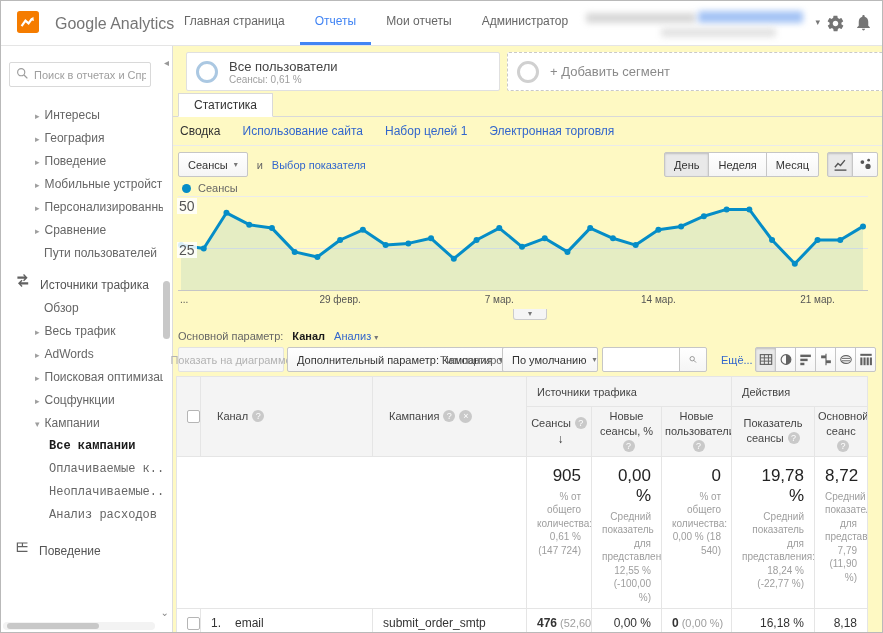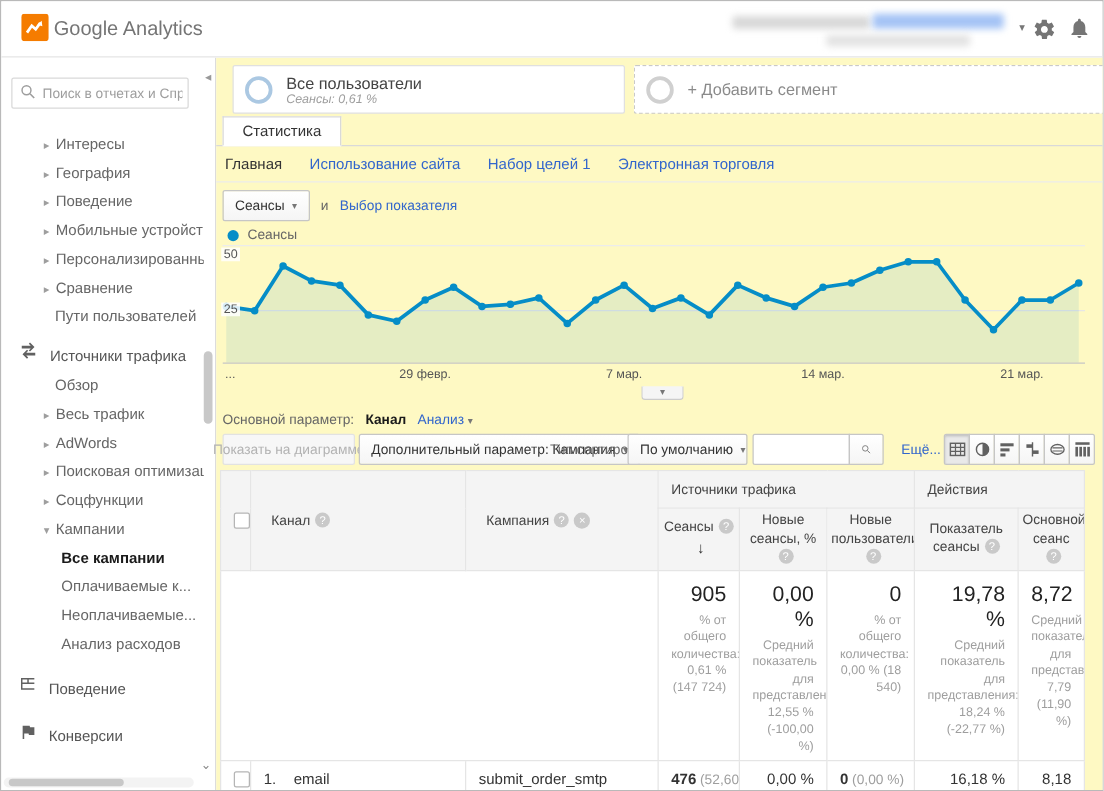--- a/index.html
+++ b/index.html
@@ -6,21 +6,21 @@
   html,body { background:#fff; }
   #app {
     position:relative; width:883px; height:633px; overflow:hidden;
     border:1px solid #b9b9b9; background:#fff;
     font-family:"Liberation Sans", sans-serif; font-size:12px; color:#333;
   }
   ul { list-style:none; }
 
   
   .topbar { position:absolute; left:0; top:0; width:100%; height:45px; background:#fff; border-bottom:1px solid #e5e5e5; z-index:5; }
-  .logo { position:absolute; left:16px; top:10px; display:flex; align-items:center; gap:4px; cursor:pointer; }
+  .logo { position:absolute; left:16px; top:10px; display:flex; align-items:center; gap:16px; cursor:pointer; }
   .logo-text { font-size:16px; color:#757575; }
   .topnav { position:absolute; left:168px; top:0; height:45px; display:flex; }
   .nav-item { padding:0 15px; line-height:41px; height:44px; font-size:12px; color:#666; cursor:pointer; border-bottom:3px solid transparent; }
   .nav-item.active { color:#4285f4; border-bottom-color:#4285f4; }
   .acct { position:absolute; right:76px; top:9px; width:240px; height:28px; cursor:pointer; }
   .blur-b { position:absolute; border-radius:2px; filter:blur(3px); }
   .blur-gray1 { left:20px; top:3px; width:110px; height:10px; background:#d7d7d7; }
   .blur-blue  { left:132px; top:1px; width:105px; height:12px; background:#a4c3f5; }
   .blur-gray2 { left:95px; top:18px; width:115px; height:9px; background:#e2e2e2; }
   .acct-caret { position:absolute; right:62px; top:16px; font-size:9px; color:#777; cursor:pointer; }
@@ -31,39 +31,39 @@
   .sidebar { position:absolute; left:0; top:45px; width:172px; height:588px; background:#fff; border-right:1px solid #dcdcdc; }
   .search-box { position:absolute; left:8px; top:16px; width:142px; height:25px; border:1px solid #d9d9d9; border-radius:2px; display:flex; align-items:center; gap:5px; padding:0 6px; background:#fff; }
   .search-box input { border:none; outline:none; width:112px; font-size:11px; color:#444; font-family:"Liberation Sans",sans-serif; background:transparent; }
   .search-box input::placeholder { color:#9e9e9e; }
   .side-collapse { position:absolute; right:3px; top:12px; font-size:10px; color:#999; cursor:pointer; line-height:10px; }
   .menu { position:absolute; left:0; top:58px; width:162px; }
   .mi { height:23px; line-height:23px; font-size:12px; color:#666; cursor:pointer; white-space:nowrap; overflow:hidden; }
   .tri { color:#9e9e9e; font-size:9px; margin-right:5px; }
   .ind-arrow { padding-left:34px; }
   .ind-plain { padding-left:43px; }
-  .ind-sub { padding-left:48px; }
+  .ind-sub { padding-left:48px;font-family:Liberation Mono, monospace; }
   .mi.active-item { color:#1a1a1a; font-weight:bold; }
   .section-row { height:24px; line-height:24px; display:flex; align-items:center; gap:9px; padding-left:14px; color:#555; cursor:pointer; font-size:12px; }
   .gap8 { margin-top:8px; } .gap12 { margin-top:12px; } .gap14 { margin-top:14px; }
   .vthumb { position:absolute; right:2px; top:235px; width:7px; height:58px; background:#c8c8c8; border-radius:4px; cursor:pointer; }
   .hscroll { position:absolute; left:2px; bottom:4px; width:152px; height:8px; background:#f3f3f3; border-radius:4px; }
   .hthumb { position:absolute; left:4px; top:1px; width:92px; height:6px; background:#c8c8c8; border-radius:3px; cursor:pointer; }
   .down-arrow { position:absolute; right:3px; bottom:16px; font-size:10px; color:#888; cursor:pointer; }
 
   
   .main { position:absolute; left:172px; top:45px; width:711px; height:588px; background:#fef9c3; }
 
   .seg-card { position:absolute; top:6px; height:39px; background:#fff; display:flex; align-items:center; gap:11px; padding-left:9px; cursor:pointer; }
   .seg-users { left:13px; width:314px; border:1px solid #e0e0e0; border-radius:2px; }
   .seg-add { left:334px; width:539px; border:1px dashed #c9c9c9; border-radius:2px; color:#757575; }
   .ring { width:22px; height:22px; border:3px solid #abc8e2; border-radius:50%; flex:none; }
   .ring-gray { border-color:#d0d0d0; }
   .seg-title { font-size:13px; color:#444; line-height:15px; }
-  .seg-sub { font-size:10px; color:#9e9e9e;font-style:italic; }
+  .seg-sub { font-size:10px; color:#9e9e9e; }
   .seg-add-label { font-size:13px; color:#8a8a8a; }
 
   .tabrow { position:absolute; left:0; top:47px; width:100%; height:24px; border-bottom:1px solid #d9d9d9; }
   .tab { position:absolute; left:5px; top:0; height:24px; line-height:23px; padding:0 15px; background:#fff; border:1px solid #d9d9d9; border-bottom:1px solid #fff; font-size:12px; color:#333; cursor:pointer; z-index:2; }
 
   .subnav { position:absolute; left:7px; top:73px; height:24px; line-height:24px; display:flex; gap:22px; font-size:12px; }
   .subnav .link { color:#3266cc; cursor:pointer; }
   .subnav .current { color:#333; cursor:pointer; }
   .content-sep { position:absolute; left:0; top:99px; width:100%; border-top:1px solid #ebebeb; }
 
@@ -79,21 +79,21 @@
   .btn-group .btn { border-radius:0; margin-left:-1px; }
   .btn-group .btn:first-child { border-radius:2px 0 0 2px; margin-left:0; }
   .btn-group .btn:last-child { border-radius:0 2px 2px 0; }
   .btn.pressed { background:#e9e9e9; box-shadow:inset 0 1px 2px rgba(0,0,0,.18); }
   .icon-btn { width:26px; padding:0; }
 
   .legend { position:absolute; left:9px; top:136px; display:flex; align-items:center; gap:7px; font-size:11px; color:#666; }
   .legend-dot { width:9px; height:9px; border-radius:50%; }
 
   .chart { position:absolute; left:5px; top:150px; width:690px; height:95px; border-top:1px solid #ececec; }
-  .ylab { position:absolute; left:4px; font-size:10px; color:#555; background:rgba(255,255,255,.85); padding:0 2px; z-index:2; }
+  .ylab { position:absolute; left:4px; font-size:14px; color:#555; background:rgba(255,255,255,.85); padding:0 2px; z-index:2; }
   .xlabels { position:absolute; left:5px; top:248px; width:690px; height:13px; font-size:10px; color:#555; }
   .xlab { position:absolute; top:0; text-align:center; }
   .handle { position:absolute; left:340px; top:263px; width:34px; height:11px; background:#f5f5f5; border:1px solid #ccc; border-top:none;
             border-radius:0 0 3px 3px; text-align:center; line-height:9px; font-size:8px; color:#777; cursor:pointer; }
 
   .primary { position:absolute; left:5px; top:284px; display:flex; align-items:center; gap:9px; font-size:11px; color:#666; }
   .primary .sel { color:#1a1a1a; font-weight:bold; cursor:pointer; }
 
   .toolbar { position:absolute; left:5px; top:301px; width:702px; height:27px; }
   .toolbar > * { position:absolute; top:0; }
@@ -138,20 +138,26 @@
     <div class="logo">
       <span>
         <svg width="22" height="22" viewBox="0 0 24 24">
             <rect width="24" height="24" rx="3" fill="#F57C00"></rect>
             <path d="M5 16.5l4.2-6 3.4 3L16.6 8" stroke="#fff" stroke-width="2.4" fill="none"></path>
             <path d="M17.8 6.2l.6 4.6-4.3-1.3z" fill="#fff"></path>
           </svg>
       </span>
       <span class="logo-text">Google Analytics</span>
     </div>
+    <div class="topnav">
+      <div class="nav-item">Главная страница</div>
+      <div class="nav-item active">Отчеты</div>
+      <div class="nav-item">Мои отчеты</div>
+      <div class="nav-item">Администратор</div>
+    </div>
     <div class="acct">
       <div class="blur-b blur-gray1"></div>
       <div class="blur-b blur-blue"></div>
       <div class="blur-b blur-gray2"></div>
     </div>
     <div class="acct-caret">▾</div>
     <div class="gear-btn">
       <svg width="19" height="19" viewBox="0 0 24 24">
           <path fill="#757575" d="M19.4 13c0-.3.1-.6.1-1s0-.7-.1-1l2.1-1.6c.2-.2.2-.4.1-.6l-2-3.4c-.1-.2-.4-.3-.6-.2l-2.5 1c-.5-.4-1.1-.7-1.7-1l-.4-2.6c0-.2-.2-.4-.5-.4h-4c-.2 0-.4.2-.5.4l-.4 2.6c-.6.2-1.2.6-1.7 1l-2.5-1c-.2-.1-.5 0-.6.2l-2 3.4c-.1.2-.1.5.1.6L4.6 11c0 .3-.1.6-.1 1s0 .7.1 1l-2.1 1.6c-.2.2-.2.4-.1.6l2 3.4c.1.2.4.3.6.2l2.5-1c.5.4 1.1.7 1.7 1l.4 2.6c0 .2.2.4.5.4h4c.2 0 .4-.2.5-.4l.4-2.6c.6-.2 1.2-.6 1.7-1l2.5 1c.2.1.5 0 .6-.2l2-3.4c.1-.2.1-.5-.1-.6L19.4 13zM12 15.5c-1.9 0-3.5-1.6-3.5-3.5s1.6-3.5 3.5-3.5 3.5 1.6 3.5 3.5-1.6 3.5-3.5 3.5z"></path>
         </svg>
@@ -204,28 +210,20 @@
       <li class="mi ind-sub"><span>Анализ расходов</span></li>
 
       <li class="section-row gap12">
         <span>
           <svg width="15" height="15" viewBox="0 0 24 24">
               <path fill="#616161" d="M3 4h18v16H3V4zm2 2v4h6.5V6H5zm8.5 0v4H21V6h-7.5zM5 12v6h16v-6H5z" transform="scale(0.95)"></path>
             </svg>
         </span>
         <span>Поведение</span>
       </li>
-      <li class="section-row gap14">
-        <span>
-          <svg width="15" height="15" viewBox="0 0 24 24">
-              <path fill="#616161" d="M14.4 6L14 4H5v17h2v-7h5.6l.4 2h7V6z"></path>
-            </svg>
-        </span>
-        <span>Конверсии</span>
-      </li>
     </ul>
 
     <div class="vthumb"></div>
     <div class="down-arrow">⌄</div>
     <div class="hscroll">
         <div class="hthumb"></div>
       </div>
   </div>
 
   <div class="main">
@@ -240,35 +238,57 @@
     <div class="seg-card seg-add">
       <span class="ring ring-gray"></span>
       <span class="seg-add-label">+ Добавить сегмент</span>
     </div>
 
     <div class="tabrow">
       <div class="tab">Статистика</div>
     </div>
 
     <div class="subnav">
-      <span class="current">Главная</span>
+      <span class="current">Сводка</span>
       <span class="link">Использование сайта</span>
       <span class="link">Набор целей 1</span>
       <span class="link">Электронная торговля</span>
     </div>
     <div class="content-sep"></div>
 
     <div class="controls">
       <div class="left-cluster">
         <span class="btn">
           <span>Сеансы</span>
           <span class="caret">▾</span>
         </span>
         <span>и</span>
         <span class="blue-link">Выбор показателя</span>
+      </div>
+      <div class="right-cluster">
+        <span class="btn-group">
+          <span class="btn pressed">День</span>
+          <span class="btn">Неделя</span>
+          <span class="btn">Месяц</span>
+        </span>
+        <span class="btn-group">
+          <span class="btn icon-btn pressed">
+            <svg width="15" height="15" viewBox="0 0 24 24">
+                <path d="M3 16.5l5-6 4 3 7-8.5" stroke="#555" stroke-width="2.2" fill="none"></path>
+                <path d="M2.5 21h19" stroke="#555" stroke-width="2.2"></path>
+              </svg>
+          </span>
+          <span class="btn icon-btn">
+            <svg width="15" height="15" viewBox="0 0 24 24">
+                <circle cx="7" cy="8" r="3" fill="#555"></circle>
+                <circle cx="16" cy="15" r="4.2" fill="#555"></circle>
+                <circle cx="17" cy="5" r="2.2" fill="#555"></circle>
+              </svg>
+          </span>
+        </span>
       </div>
     </div>
 
     <div class="legend">
       <span class="legend-dot" id="legend-dot" style="background: rgb(5, 141, 199);"></span>
       <span>Сеансы</span>
     </div>
 
     <div class="ylab" style="top:152px;">50</div>
     <div class="ylab" style="top:196px;">25</div>

